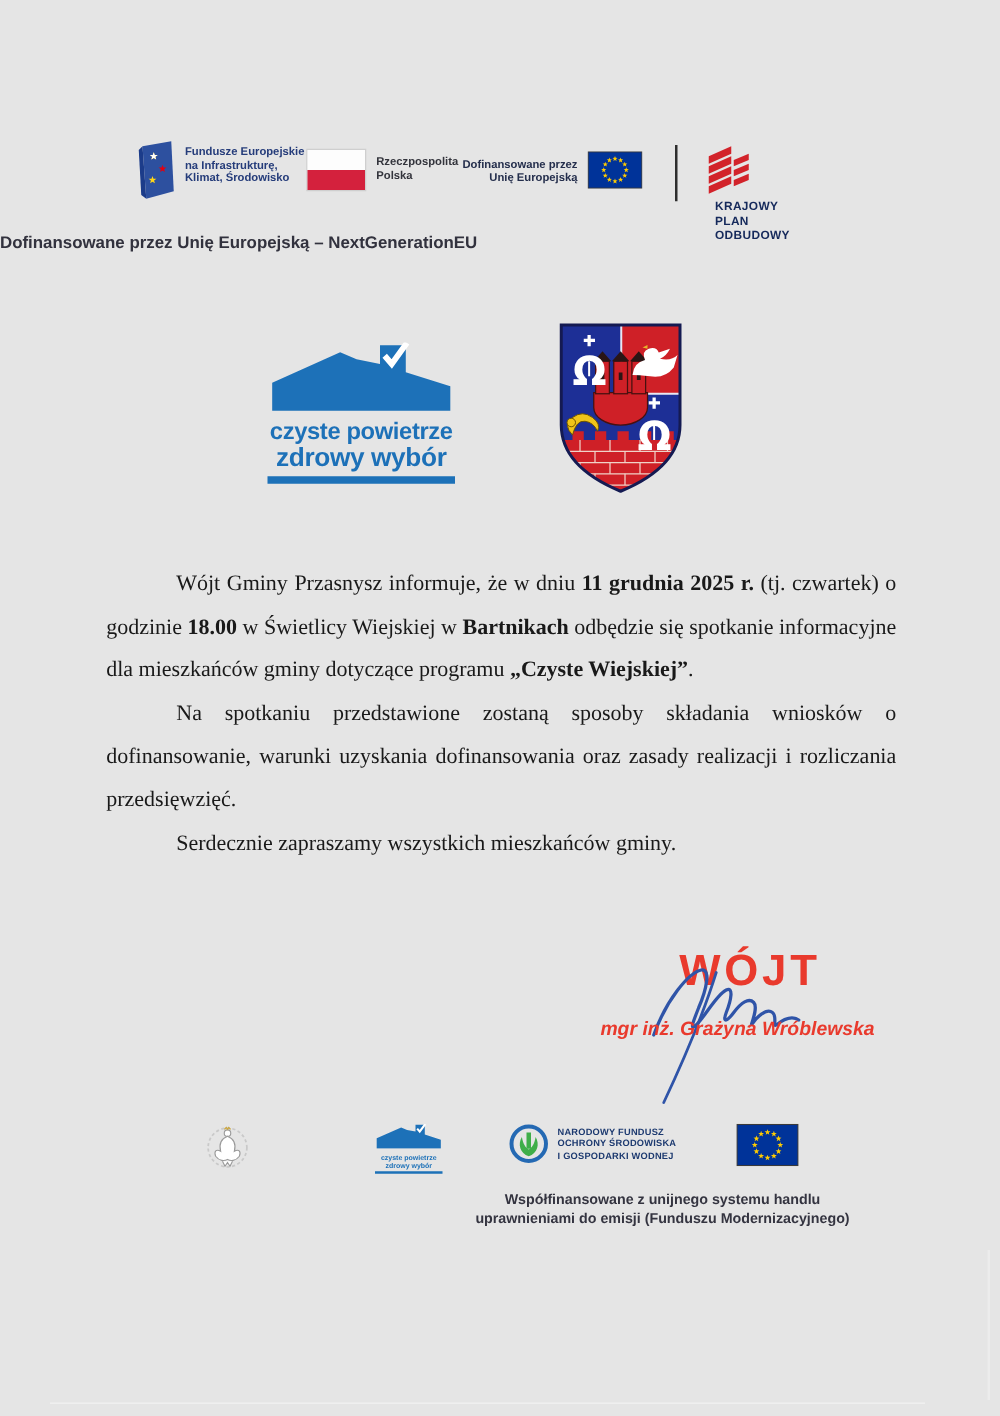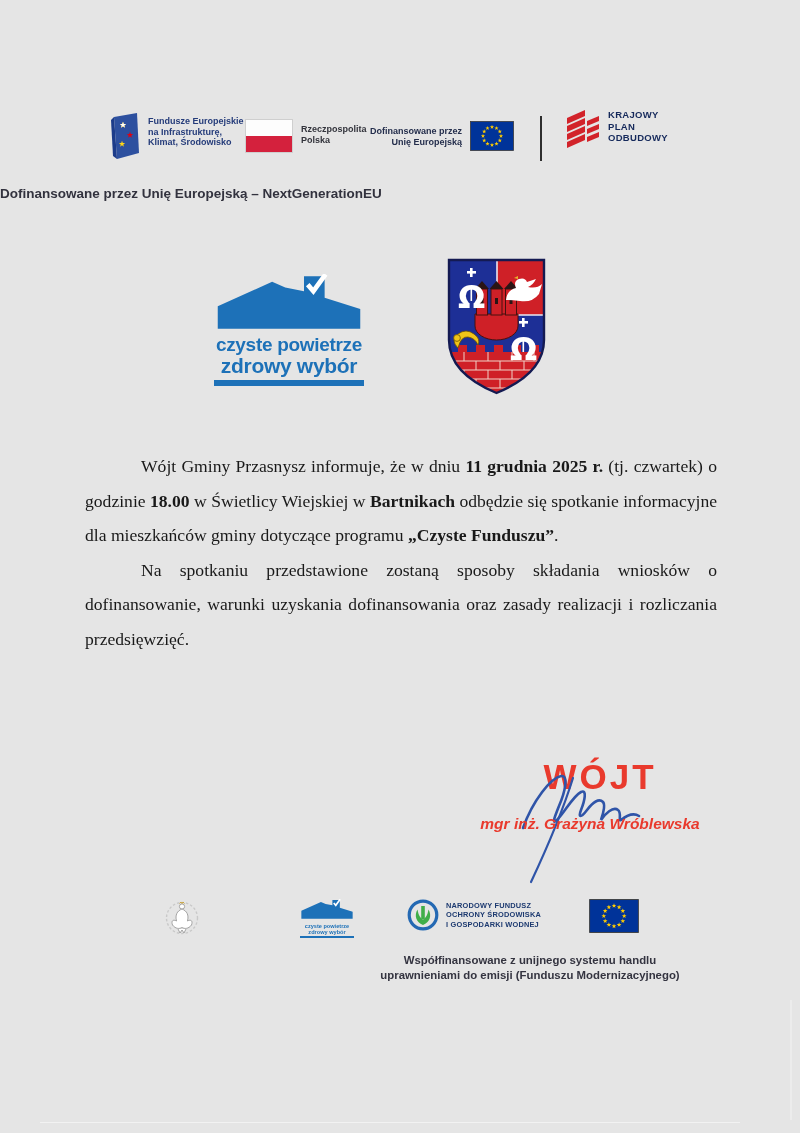--- a/index.html
+++ b/index.html
@@ -125,21 +125,21 @@
       <div>Dofinansowane przez</div>
       <div>Unię Europejską</div>
     </div>
     <svg class="euflag" style="margin-left:8px;margin-top:2px;" width="44" height="30" viewBox="0 0 44 30">
         <use href="#euflag44"></use>
       </svg>
   </div>
 
   <div class="hdr-divider"></div>
 
-  <div class="logo-block" style="left:565px;top:106px;">
+  <div class="logo-block" style="left:565px;top:113px;flex-direction:column;">
     <svg width="36" height="44" viewBox="0 0 36 44">
       <g fill="#d2232a">
         <path d="M2,12 L20,4 L20,10 L2,18 Z"></path>
         <path d="M2,20 L20,12 L20,18 L2,26 Z"></path>
         <path d="M2,28 L20,20 L20,26 L2,34 Z"></path>
         <path d="M2,36 L20,28 L20,34 L2,42 Z"></path>
         <path d="M22,15 L34,10 L34,15 L22,20 Z"></path>
         <path d="M22,23 L34,18 L34,23 L22,28 Z"></path>
         <path d="M22,31 L34,26 L34,31 L22,36 Z"></path>
       </g>
@@ -232,22 +232,23 @@
             <rect x="75" y="65" width="9" height="2.6"></rect>
           <rect x="26.5" y="33" width="1.6" height="12"></rect>
           <rect x="78.5" y="84" width="1.6" height="12"></rect>
         </g>
       </g>
       <path d="M5,4 H100 V84 C100,110 79,126 52.5,137 C26,126 5,110 5,84 Z" fill="none" stroke="#141a52" stroke-width="2.4"></path>
     </svg>
   </div>
 
   <div class="bodytext">
-    <p><span>Wójt Gminy Przasnysz informuje, że w dniu </span><span class="b">11 grudnia 2025 r.</span><span> (tj. czwartek) o godzinie </span><span class="b">18.00</span><span> w Świetlicy Wiejskiej w </span><span class="b">Bartnikach</span><span> odbędzie się spotkanie informacyjne dla mieszkańców gminy dotyczące programu </span><span class="b">„Czyste Funduszu”</span><span>.</span></p>
+    <p><span>Wójt Gminy Przasnysz informuje, że w dniu </span><span class="b">11 grudnia 2025 r.</span><span> (tj. czwartek) o godzinie </span><span class="b">18.00</span><span> w Świetlicy Wiejskiej w </span><span class="b">Bartnikach</span><span> odbędzie się spotkanie informacyjne dla mieszkańców gminy dotyczące programu </span><span class="b">„Czyste Wiejskiej”</span><span>.</span></p>
     <p>Na spotkaniu przedstawione zostaną sposoby składania wniosków o dofinansowanie, warunki uzyskania dofinansowania oraz zasady realizacji i rozliczania przedsięwzięć.</p>
+    <p>Serdecznie zapraszamy wszystkich mieszkańców gminy.</p>
   </div>
 
   <div class="wojt">WÓJT</div>
   <svg class="sig-svg" width="190" height="118" viewBox="0 0 190 118">
     <g fill="none" stroke="#2f54a8" stroke-linecap="round">
       <path stroke-width="2.6" d="M38,60 C48,32 66,10 76,8 C84,7 80,24 74,38 C70,48 66,58 72,52 C80,44 88,28 96,24 C102,21 100,32 96,42 C93,50 96,50 102,42 C108,34 114,30 118,34 C121,37 118,46 116,52 C120,46 128,38 133,42 C137,45 133,54 136,52 C141,48 148,44 154,48"></path>
       <path stroke-width="2.2" d="M88,10 C78,42 62,80 46,114"></path>
     </g>
   </svg>
   <div class="sig-name">mgr inż. Grażyna Wróblewska</div>

